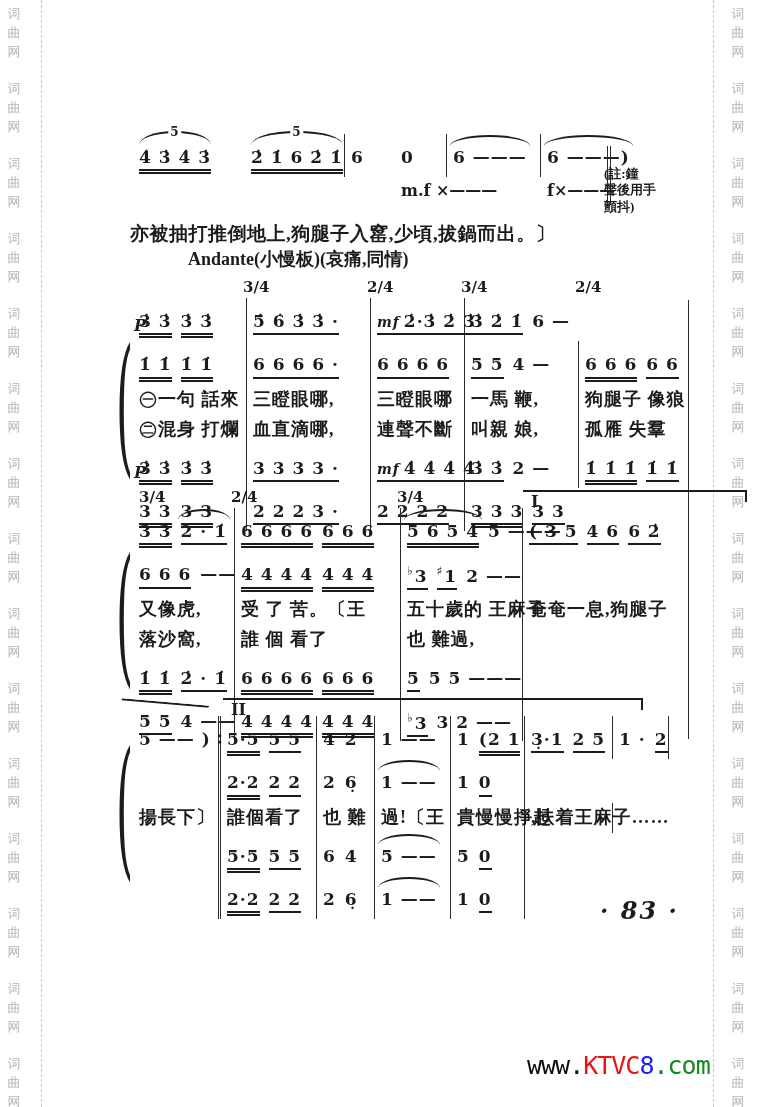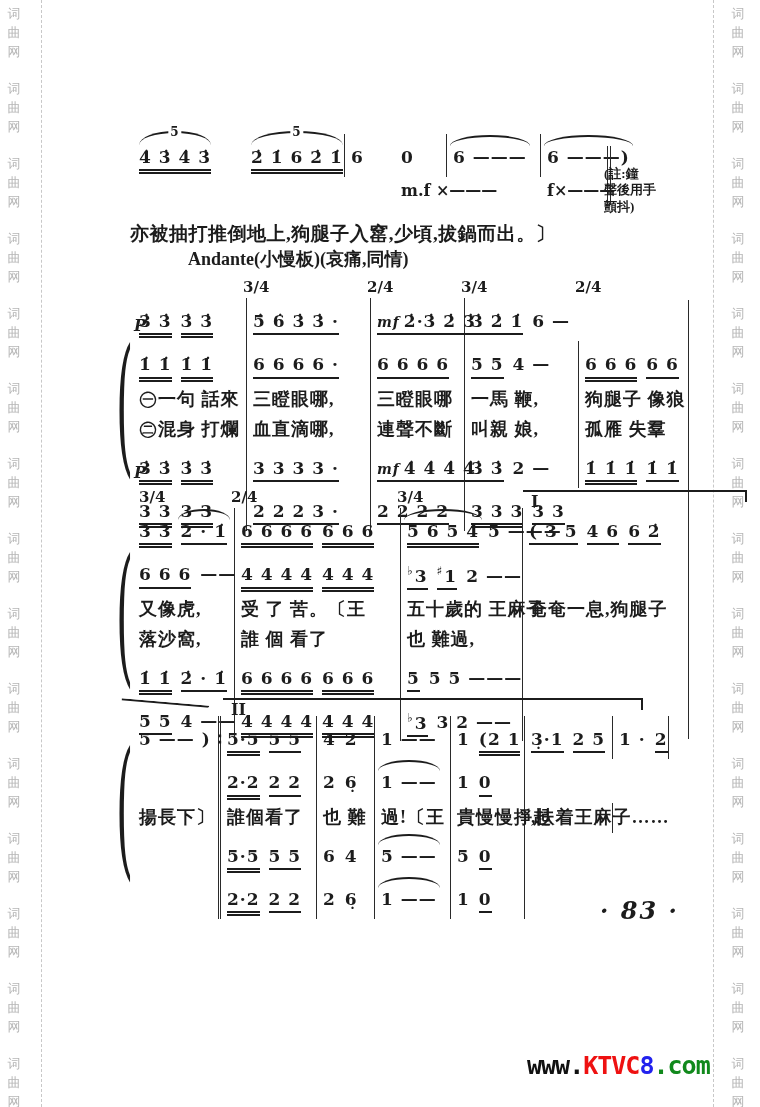--- a/index.html
+++ b/index.html
@@ -18,21 +18,21 @@
   .wm-dash.left{left:41px;} .wm-dash.right{left:713px;}
   
   .stage{position:absolute;left:130px;top:221px;font-size:19px;font-weight:bold;
          letter-spacing:.5px;white-space:nowrap;}
   .tempo{position:absolute;left:188px;top:247px;font-size:18px;font-weight:bold;white-space:nowrap;}
   .note3{position:absolute;left:604px;top:166px;width:96px;font-size:13px;font-weight:bold;
          line-height:1.25;}
   .pageno{position:absolute;left:600px;top:896px;font-size:24px;font-style:italic;
           font-weight:bold;font-family:"DejaVu Serif",serif;letter-spacing:2px;}
   .logo{position:absolute;left:527px;top:1051px;font-family:"DejaVu Sans Mono",monospace;
-        font-weight:bold;font-size:25px;letter-spacing:-1px;white-space:nowrap;}
+        font-weight:normal;font-size:25px;letter-spacing:-1px;white-space:nowrap;}
   
   .system{position:absolute;width:max-content;}
   .system .row{display:grid;}
   .cell{position:relative;white-space:nowrap;overflow:visible;
         border-right:1.5px solid #2a2a2a;padding-left:6px;}
   .row.time .cell,.row.dyn .cell{border-right:none !important;}
   .cell.empty{border-right:none;}
   .row.lyric .cell:empty{border-right:none;}
   .row.music .cell{padding-top:13px;padding-bottom:3px;line-height:1.25;
         font-family:"DejaVu Serif",serif;font-weight:bold;font-size:17px;letter-spacing:1px;}

